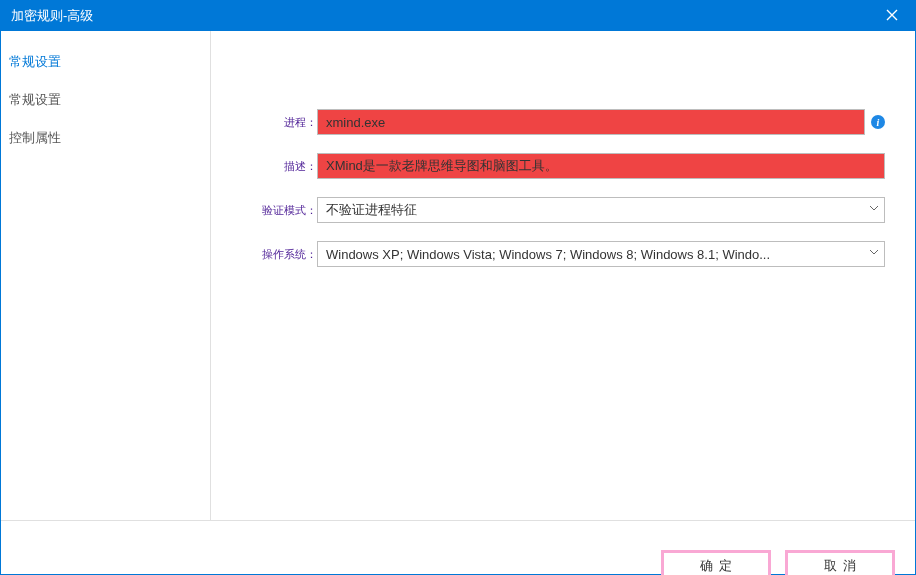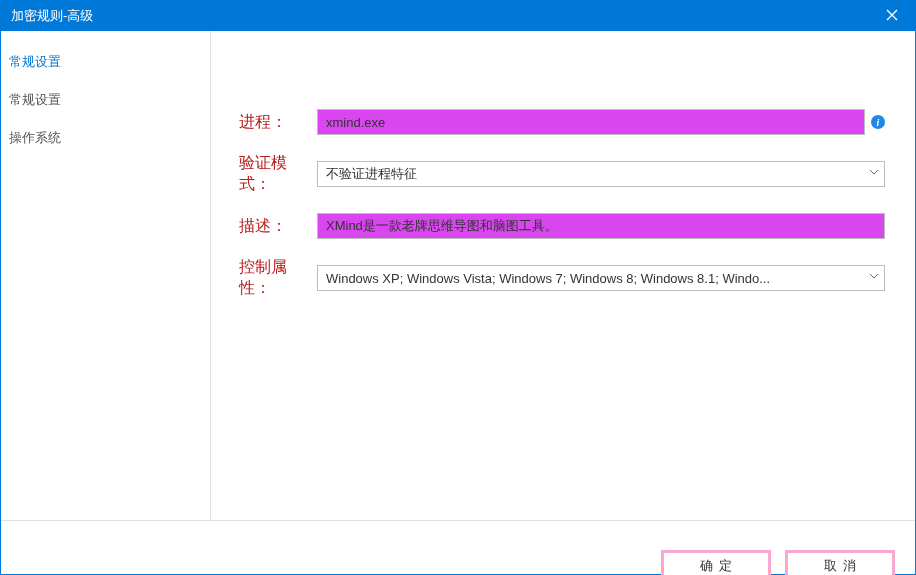--- a/index.html
+++ b/index.html
@@ -70,39 +70,39 @@
       flex: 1;
       padding: 78px 30px 20px 28px;
     }
     .form-row {
       display: flex;
       align-items: center;
       margin-bottom: 18px;
     }
     .form-label {
       width: 78px;
-      text-align: left;
-      font-size: 16px;
-      color: #b91c1c;
+      text-align: right;
+      font-size: 11px;
+      color: #4c1d95;
     }
     .form-field {
       flex: 1;
       display: flex;
       align-items: center;
       gap: 6px;
     }
     .input-text {
       flex: 1;
       height: 26px;
       border: 1px solid #bdbdbd;
       padding: 0 8px;
       font-size: 13px;
       color: #333;
       outline: none;
-      background: #d946ef;
+      background: #ef4444;
     }
     .info-icon {
       width: 14px;
       height: 14px;
       border-radius: 50%;
       background: #1e88e5;
       color: #fff;
       display: flex;
       align-items: center;
       justify-content: center;
@@ -183,57 +183,57 @@
 
   <div class="body">
     <div class="sidebar">
       <div class="sidebar-item active">
         <span>常规设置</span>
       </div>
       <div class="sidebar-item">
         <span>常规设置</span>
       </div>
       <div class="sidebar-item">
-        <span>操作系统</span>
+        <span>控制属性</span>
       </div>
     </div>
 
     <div class="content">
 
       <div class="form-row">
         <div class="form-label">进程：</div>
         <div class="form-field">
           <input type="text" class="input-text" value="xmind.exe" style="">
           <span class="info-icon">i</span>
+        </div>
+      </div>
+
+      <div class="form-row">
+        <div class="form-label">描述：</div>
+        <div class="form-field">
+          <input type="text" class="input-text" value="XMind是一款老牌思维导图和脑图工具。" style="">
         </div>
       </div>
 
       <div class="form-row">
         <div class="form-label">验证模式：</div>
         <div class="form-field">
           <div class="select-box">
             <span class="select-value">不验证进程特征</span>
             <span class="dropdown-arrow">
               <svg viewBox="0 0 8 5">
                   <path d="M0 0 L4 4 L8 0" fill="none" stroke="#666" stroke-width="1"></path>
                 </svg>
             </span>
           </div>
         </div>
       </div>
 
       <div class="form-row">
-        <div class="form-label">描述：</div>
-        <div class="form-field">
-          <input type="text" class="input-text" value="XMind是一款老牌思维导图和脑图工具。" style="">
-        </div>
-      </div>
-
-      <div class="form-row">
-        <div class="form-label">控制属性：</div>
+        <div class="form-label">操作系统：</div>
         <div class="form-field">
           <div class="select-box">
             <span class="select-value">Windows XP; Windows Vista; Windows 7; Windows 8; Windows 8.1; Windo...</span>
             <span class="dropdown-arrow">
               <svg viewBox="0 0 8 5">
                   <path d="M0 0 L4 4 L8 0" fill="none" stroke="#666" stroke-width="1"></path>
                 </svg>
             </span>
           </div>
         </div>

